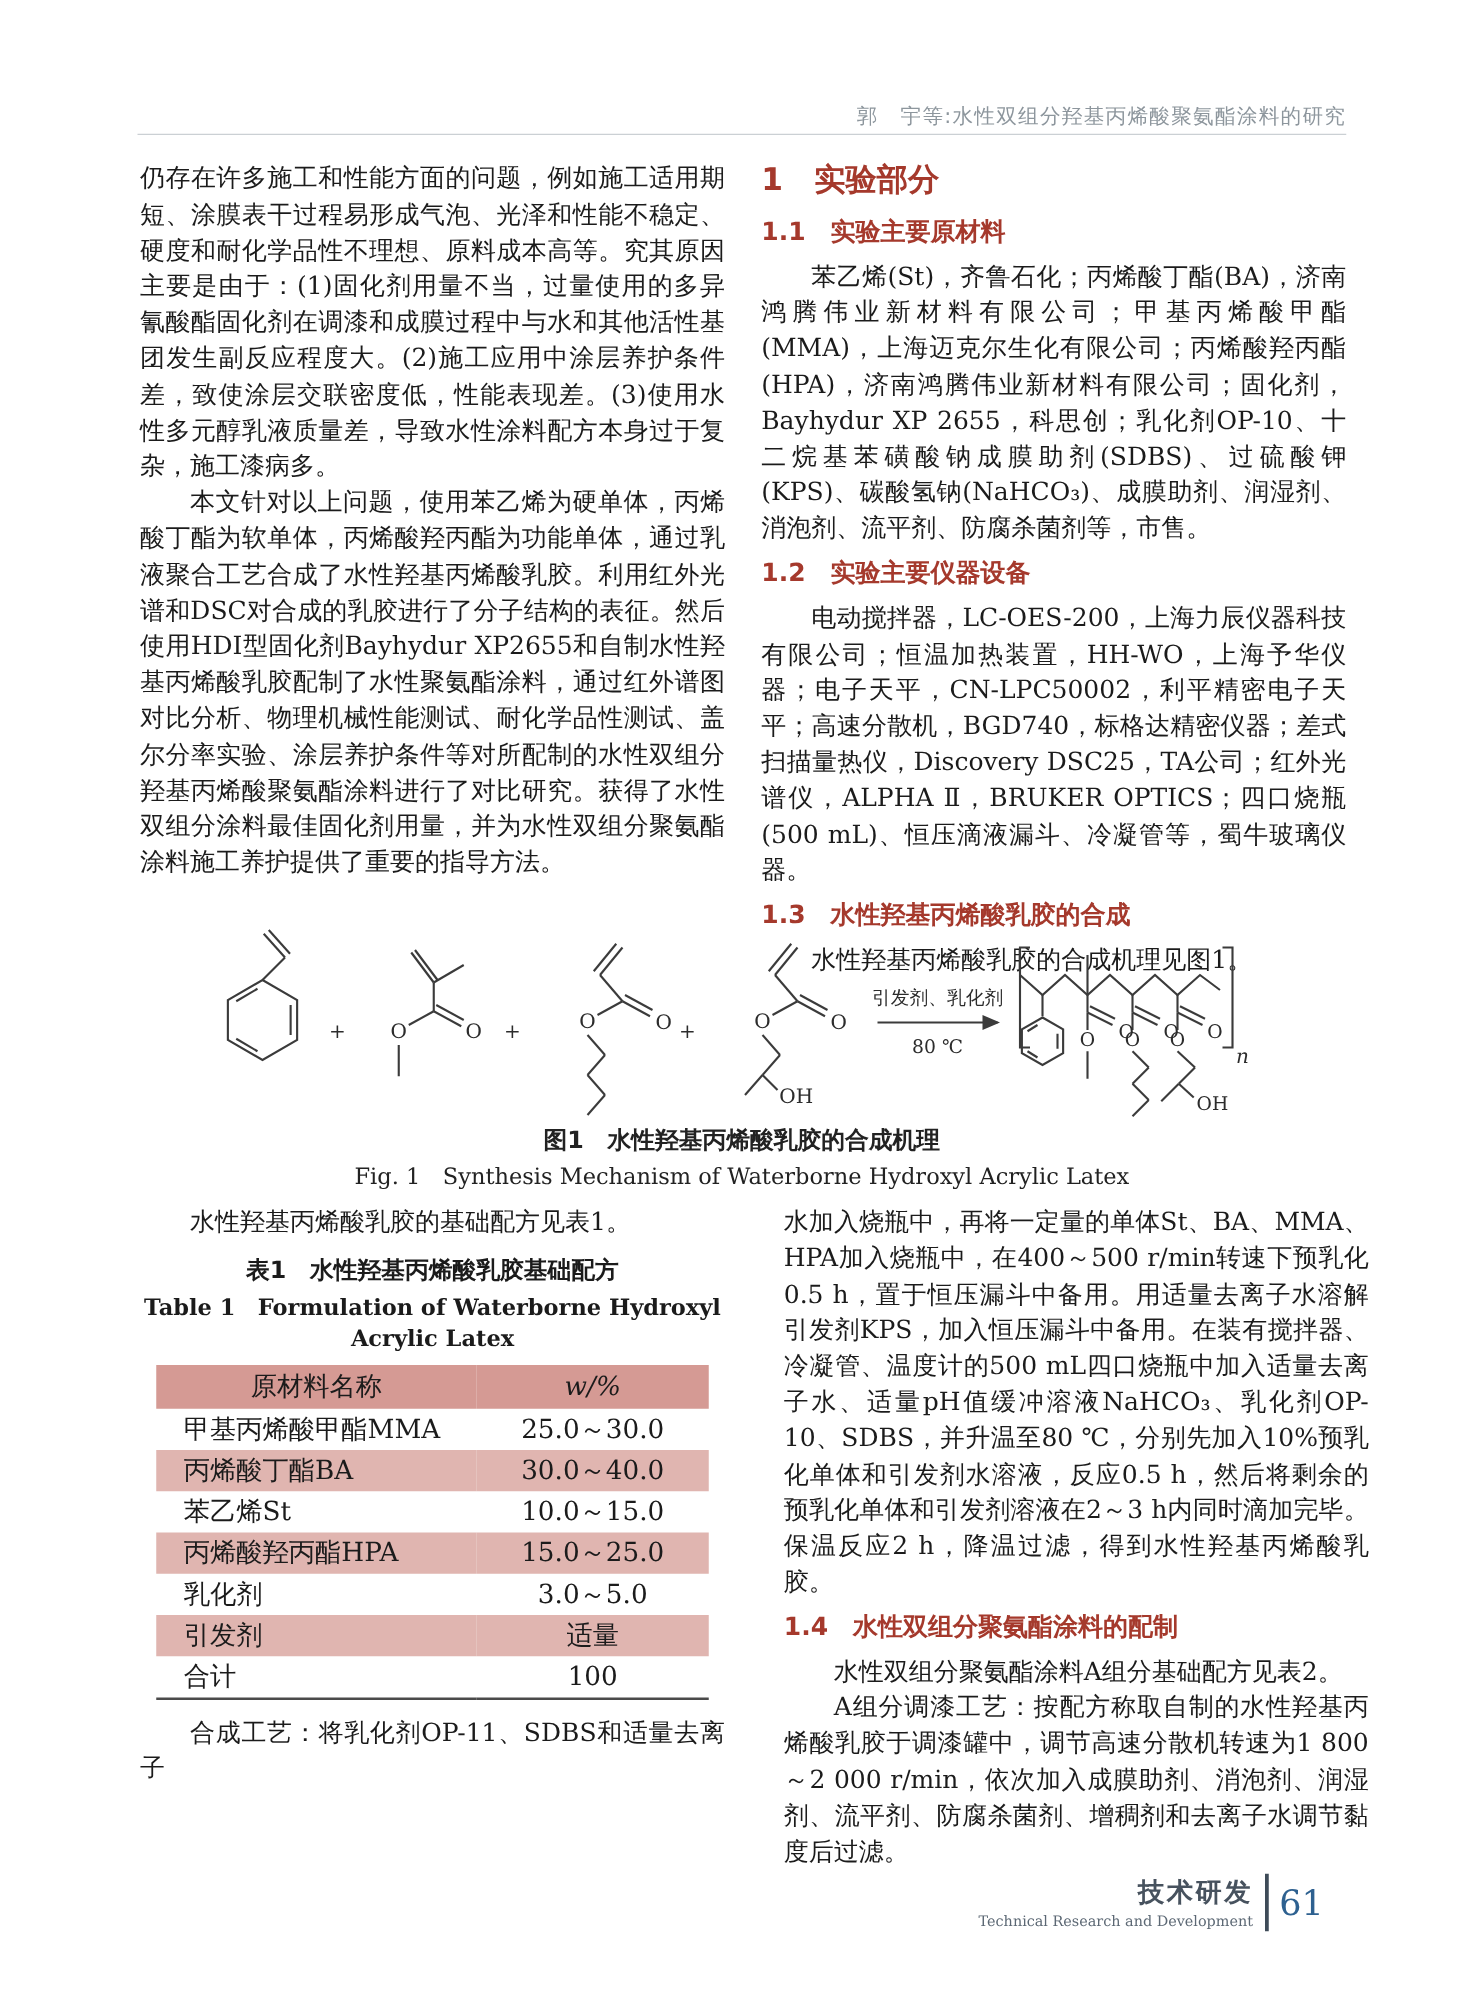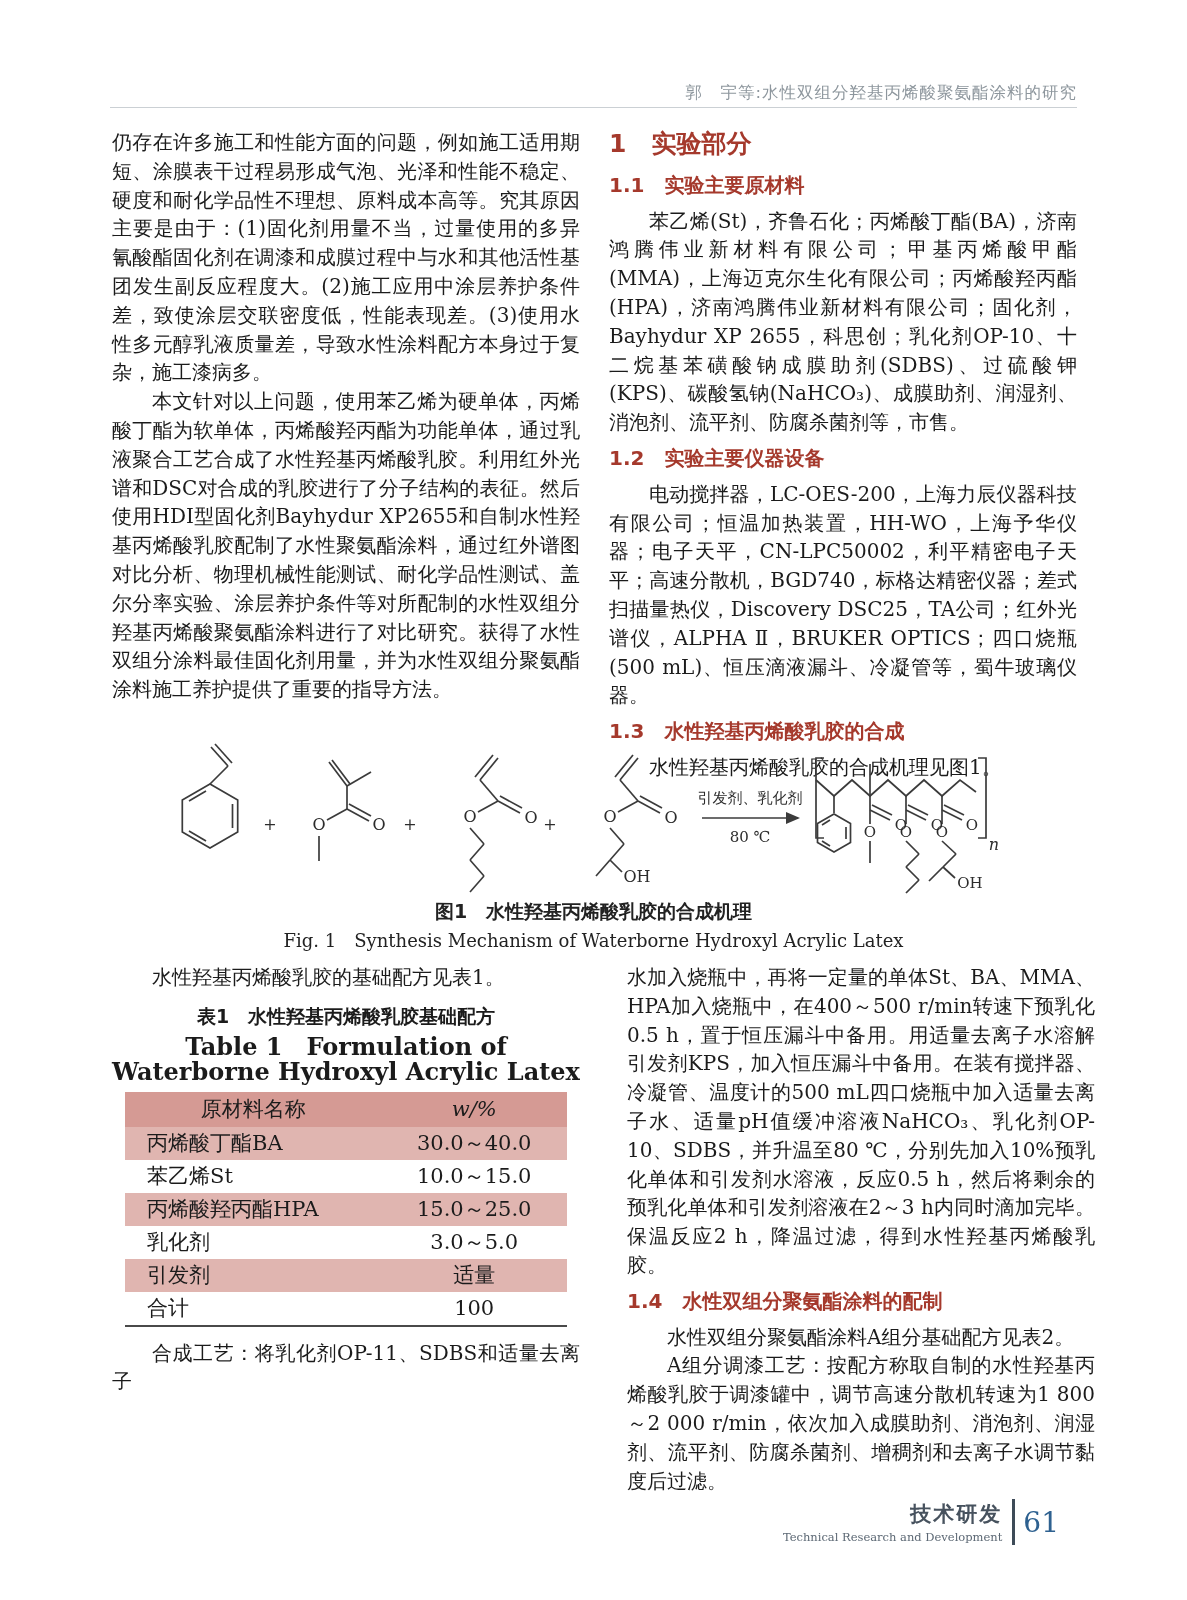--- a/index.html
+++ b/index.html
@@ -23,21 +23,21 @@
           font-size:20px;font-weight:700;margin:7px 0 7px 0;}
 
   .figure{position:absolute;top:706px;left:110px;width:967px;height:194px;}
   .figure svg{display:block;}
   .fig-captions{position:absolute;top:899px;left:110px;width:967px;text-align:center;}
   .cap-cn{font-family:"DejaVu Sans","Liberation Sans",sans-serif;font-weight:700;font-size:19px;color:#222;}
   .cap-en{font-weight:400;font-size:18px;color:#222;margin-top:4px;}
 
   .tbl-title-cn{text-align:center;font-family:"DejaVu Sans","Liberation Sans",sans-serif;
                 font-weight:700;font-size:19px;margin-top:10px;}
-  .tbl-title-en{text-align:center;font-weight:700;font-size:24px;line-height:25px;margin-top:3px;}
+  .tbl-title-en{text-align:center;font-weight:700;font-size:18px;line-height:25px;margin-top:3px;}
   .paper-table{width:442px;margin:8px auto 12px auto;border-collapse:collapse;font-size:21px;}
   .paper-table td{height:33px;padding:0;}
   .paper-table tr.t-head td{background:#d59a94;height:35px;text-align:center;}
   .paper-table tr.stripe td{background:#e0b5b0;}
   .paper-table td.name{text-align:left;padding-left:22px;}
   .paper-table td.val{text-align:center;}
   .paper-table td.c1{width:58%;}
   .paper-table td.c2{width:42%;}
   .paper-table tr.t-last td{border-bottom:2px solid #4a4a4a;}
   .wcell{font-style:italic;}
@@ -197,20 +197,24 @@
   <div class="col" id="col-left-bottom">
     <p class="ind">水性羟基丙烯酸乳胶的基础配方见表1。</p>
     <div class="tbl-title-cn">表1　水性羟基丙烯酸乳胶基础配方</div>
     <div class="tbl-title-en">Table 1　Formulation of Waterborne Hydroxyl Acrylic Latex</div>
     <table class="paper-table">
       <tbody>
         <tr class="t-head">
           <td class="c1">原材料名称</td>
           <td class="c2 wcell">w/%</td>
         </tr>
+        <tr>
+          <td class="name c1">甲基丙烯酸甲酯MMA</td>
+          <td class="val c2">25.0～30.0</td>
+        </tr>
         <tr class="stripe">
           <td class="name c1">丙烯酸丁酯BA</td>
           <td class="val c2">30.0～40.0</td>
         </tr>
         <tr>
           <td class="name c1">苯乙烯St</td>
           <td class="val c2">10.0～15.0</td>
         </tr>
         <tr class="stripe">
           <td class="name c1">丙烯酸羟丙酯HPA</td>

